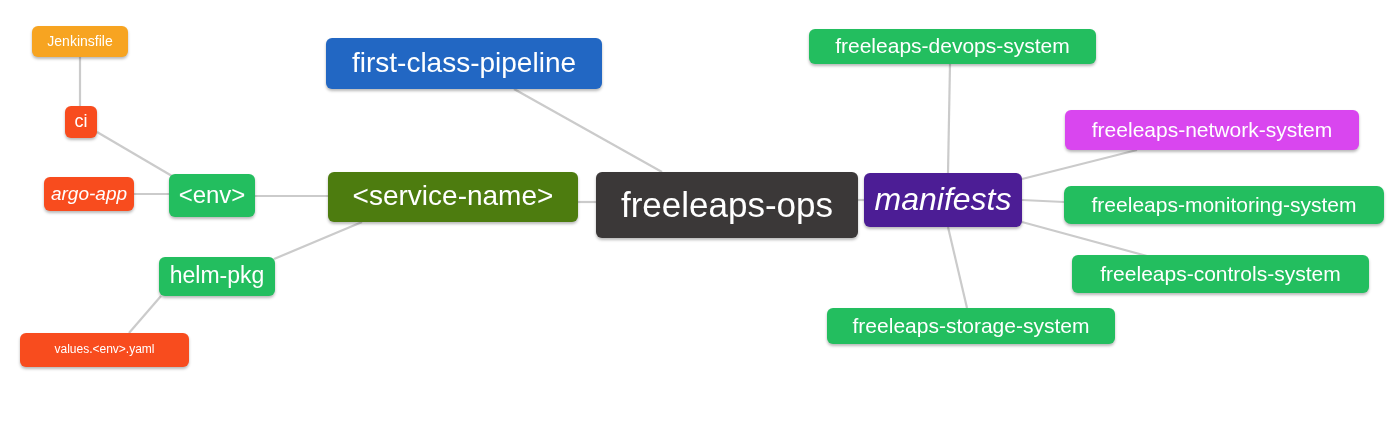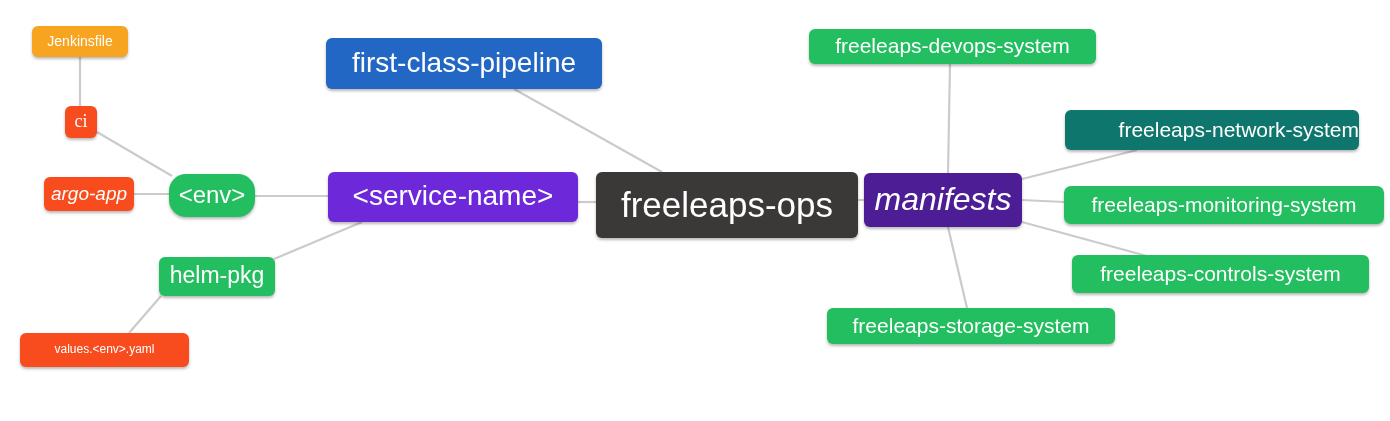--- a/index.html
+++ b/index.html
@@ -53,51 +53,51 @@
       <line x1="846" y1="200" x2="852" y2="200" stroke="#CBCBCB" stroke-width="2.2"></line>
       <line x1="938" y1="64" x2="936" y2="173" stroke="#CBCBCB" stroke-width="2.2"></line>
       <line x1="1010" y1="179" x2="1125" y2="150" stroke="#CBCBCB" stroke-width="2.2"></line>
       <line x1="1010" y1="200" x2="1052" y2="202" stroke="#CBCBCB" stroke-width="2.2"></line>
       <line x1="1010" y1="222" x2="1135" y2="256" stroke="#CBCBCB" stroke-width="2.2"></line>
       <line x1="936" y1="227" x2="955" y2="308" stroke="#CBCBCB" stroke-width="2.2"></line>
     </svg>
 <div class="node" style="left: 20px; top: 26px; width: 96px; height: 31px; font-size: 14px; background: rgb(247, 164, 33); color: rgb(255, 255, 255);">
       <span>Jenkinsfile</span>
     </div>
-    <div class="node" style="left: 53px; top: 106px; width: 32px; height: 32px; font-size: 18px; background: rgb(248, 76, 30); color: rgb(255, 255, 255); font-family: Liberation Serif, serif;">
+    <div class="node" style="left: 53px; top: 106px; width: 32px; height: 32px; font-size: 18px; background: rgb(248, 76, 30); color: rgb(255, 255, 255);">
       <span>ci</span>
     </div>
     <div class="node" style="left: 32px; top: 177px; width: 90px; height: 34px; font-size: 19px; background: rgb(248, 76, 30); color: rgb(255, 255, 255); font-style: italic;">
       <span>argo-app</span>
     </div>
-    <div class="node" style="left: 157px; top: 174px; width: 86px; height: 43px; font-size: 24px; background: rgb(35, 190, 95); color: rgb(255, 255, 255); border-radius: 17px;">
+    <div class="node" style="left: 157px; top: 174px; width: 86px; height: 43px; font-size: 24px; background: rgb(35, 190, 95); color: rgb(255, 255, 255);">
       <span>&lt;env&gt;</span>
     </div>
     <div class="node" style="left: 147px; top: 257px; width: 116px; height: 39px; font-size: 23px; background: rgb(35, 190, 95); color: rgb(255, 255, 255);">
       <span>helm-pkg</span>
     </div>
     <div class="node" style="left: 8px; top: 333px; width: 169px; height: 34px; font-size: 12px; background: rgb(248, 76, 30); color: rgb(255, 255, 255);">
       <span>values.&lt;env&gt;.yaml</span>
     </div>
     <div class="node" style="left: 314px; top: 38px; width: 276px; height: 51px; font-size: 28px; background: rgb(34, 103, 195); color: rgb(255, 255, 255);">
       <span>first-class-pipeline</span>
     </div>
-    <div class="node" style="left: 316px; top: 172px; width: 250px; height: 50px; font-size: 28px; background: #6d28d9; color: rgb(255, 255, 255);">
+    <div class="node" style="left: 316px; top: 172px; width: 250px; height: 50px; font-size: 28px; background: #4d7c0f; color: rgb(255, 255, 255);">
       <span>&lt;service-name&gt;</span>
     </div>
     <div class="node" style="left: 584px; top: 172px; width: 262px; height: 66px; font-size: 35px; background: rgb(59, 56, 56); color: rgb(255, 255, 255);">
       <span>freeleaps-ops</span>
     </div>
     <div class="node" style="left: 852px; top: 173px; width: 158px; height: 54px; font-size: 32px; background: #4c1d95; color: rgb(255, 255, 255); font-style: italic;">
       <span>manifests</span>
     </div>
     <div class="node" style="left: 797px; top: 29px; width: 287px; height: 35px; font-size: 21px; background: rgb(35, 190, 95); color: rgb(255, 255, 255);">
       <span>freeleaps-devops-system</span>
     </div>
-    <div class="node" style="left: 1053px; top: 110px; width: 294px; height: 40px; font-size: 21px; background: #0f766e; color: rgb(255, 255, 255); justify-content: flex-end;">
+    <div class="node" style="left: 1053px; top: 110px; width: 294px; height: 40px; font-size: 21px; background: #d946ef; color: rgb(255, 255, 255);">
       <span>freeleaps-network-system</span>
     </div>
     <div class="node" style="left: 1052px; top: 186px; width: 320px; height: 38px; font-size: 21px; background: rgb(35, 190, 95); color: rgb(255, 255, 255); border-radius: 7px;">
       <span>freeleaps-monitoring-system</span>
     </div>
     <div class="node" style="left: 1060px; top: 255px; width: 297px; height: 38px; font-size: 21px; background: rgb(35, 190, 95); color: rgb(255, 255, 255);">
       <span>freeleaps-controls-system</span>
     </div>
     <div class="node" style="left: 815px; top: 308px; width: 288px; height: 36px; font-size: 21px; background: rgb(35, 190, 95); color: rgb(255, 255, 255);">
       <span>freeleaps-storage-system</span>

